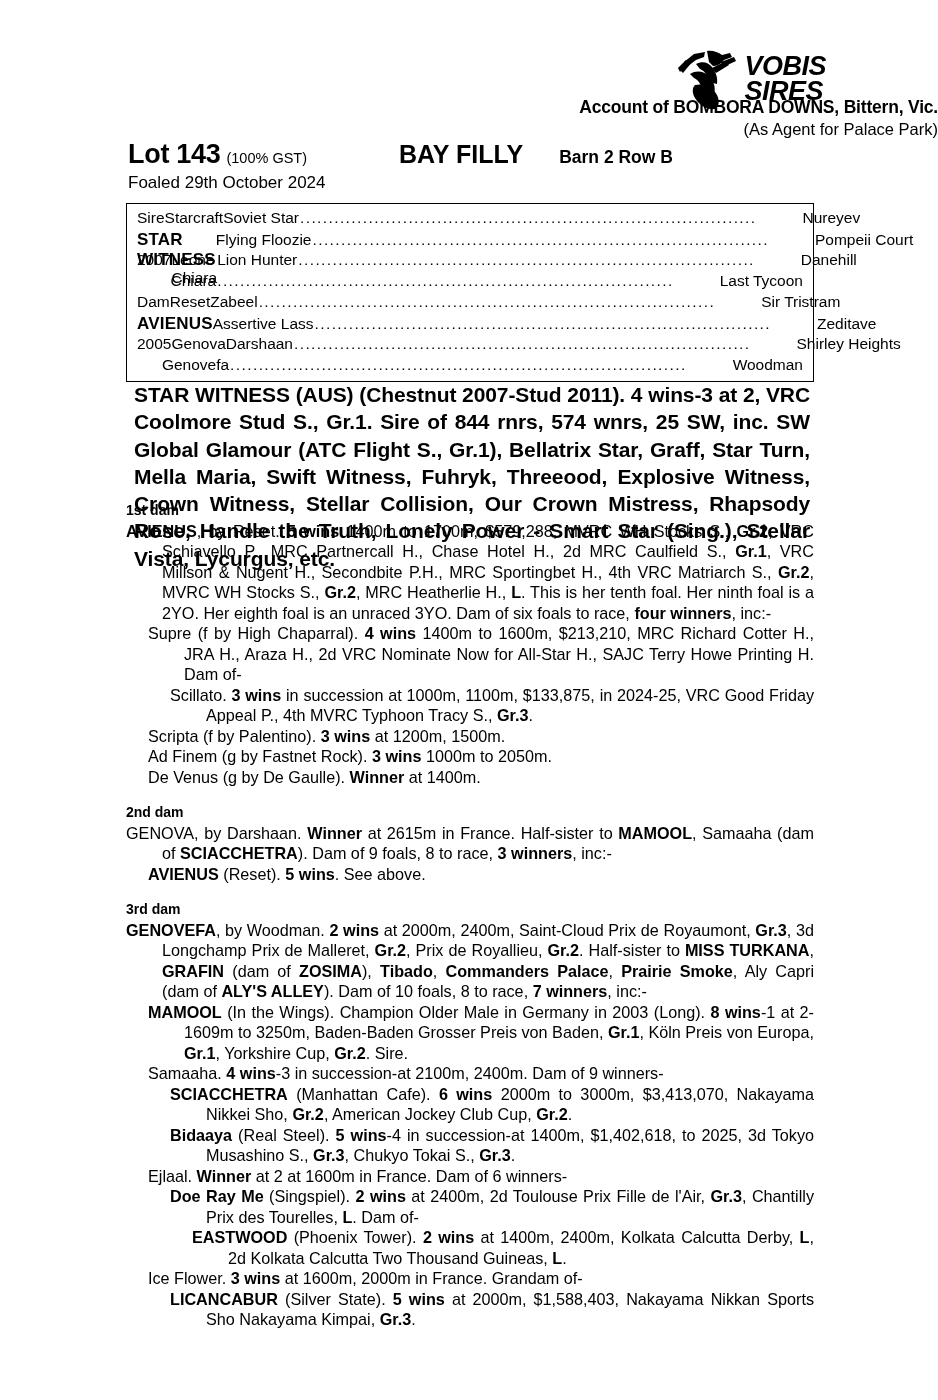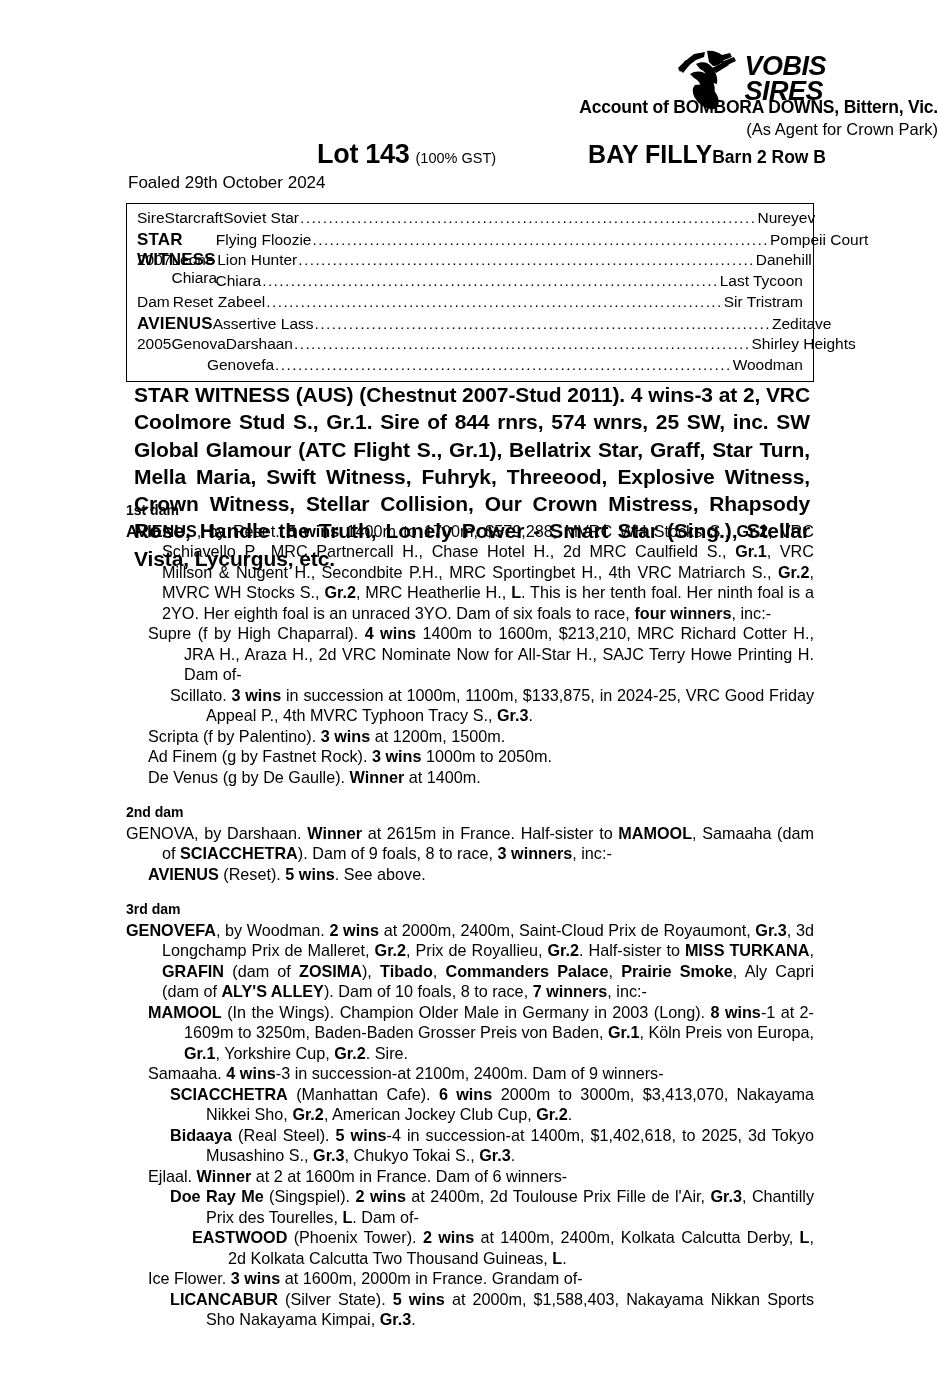--- a/index.html
+++ b/index.html
@@ -61,21 +61,21 @@
     margin-top: 2px;
   }
 
   .titlerow {
     position: absolute;
     left: 128px;
     right: 112px;
     top: 139px;
     display: flex;
     align-items: baseline;
-    justify-content: flex-end;
+    justify-content: flex-start;
   }
   .lot-wrap { display: flex; align-items: baseline; white-space: nowrap; }
   .lot-num {
     font-weight: bold;
     font-size: 27px;
     letter-spacing: -0.3px;
   }
   .lot-gst {
     font-size: 14.5px;
     margin-left: 6px;
@@ -83,20 +83,21 @@
   .sex-desc {
     font-weight: bold;
     font-size: 25px;
     letter-spacing: 0px;
     margin-left: 92px;
   }
   .barn {
     font-weight: bold;
     font-size: 17.5px;
     white-space: nowrap;
+    margin-left: 36px;
   }
 
   .subrow {
     position: absolute;
     left: 128px;
     right: 96px;
     top: 173px;
     display: flex;
     align-items: baseline;
     justify-content: space-between;
@@ -132,21 +133,21 @@
   .bold-name { font-weight: bold; font-size: 17px; letter-spacing: 0.2px; }
   .leader-l { white-space: nowrap; }
   .leader-dots {
     flex: 1 1 auto;
     overflow: hidden;
     white-space: nowrap;
     margin: 0 1px;
     letter-spacing: 1.4px;
     min-width: 8px;
   }
-  .leader-r { white-space: nowrap; }
+  .leader-r { white-space: nowrap; margin-left: 45px; }
 
   
   .sireblurb {
     position: absolute;
     left: 134px;
     top: 381px;
     width: 676px;
     font-weight: bold;
     font-size: 21px;
     line-height: 1.30;
@@ -199,21 +200,21 @@
       <path d="M4 20 L12 12 L14 15 L6 24 Z" fill="#000"></path>
     </svg>
     <div class="logo-words">
       <span>VOBIS</span>
       <span>SIRES</span>
     </div>
   </div>
 
   <div class="hdr">
     <div class="hdr-account">Account of BOMBORA DOWNS, Bittern, Vic.</div>
-    <div class="hdr-agent">(As Agent for Crown Park)</div>
+    <div class="hdr-agent">(As Agent for Palace Park)</div>
   </div>
 
   <div class="titlerow">
     <div class="lot-wrap">
       <span class="lot-num">Lot 143</span>
       <span class="lot-gst">(100% GST)</span>
     </div>
     <div class="sex-desc">BAY FILLY</div>
     <div class="barn">Barn 2 Row B</div>
   </div>

